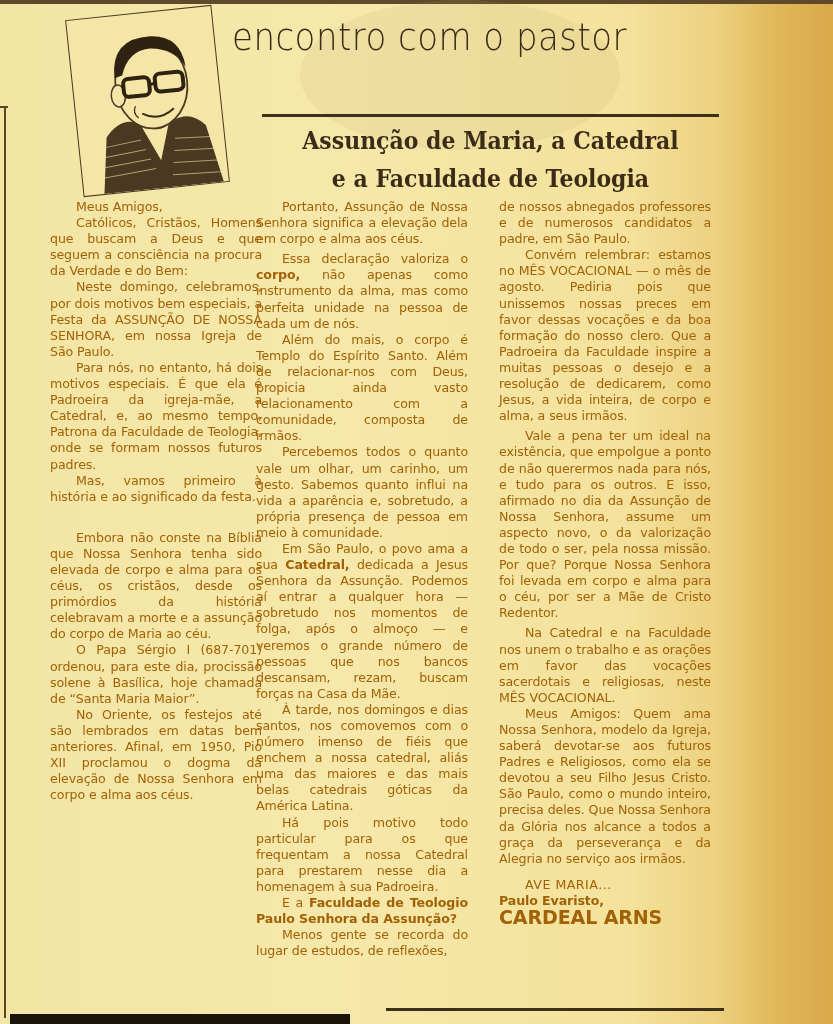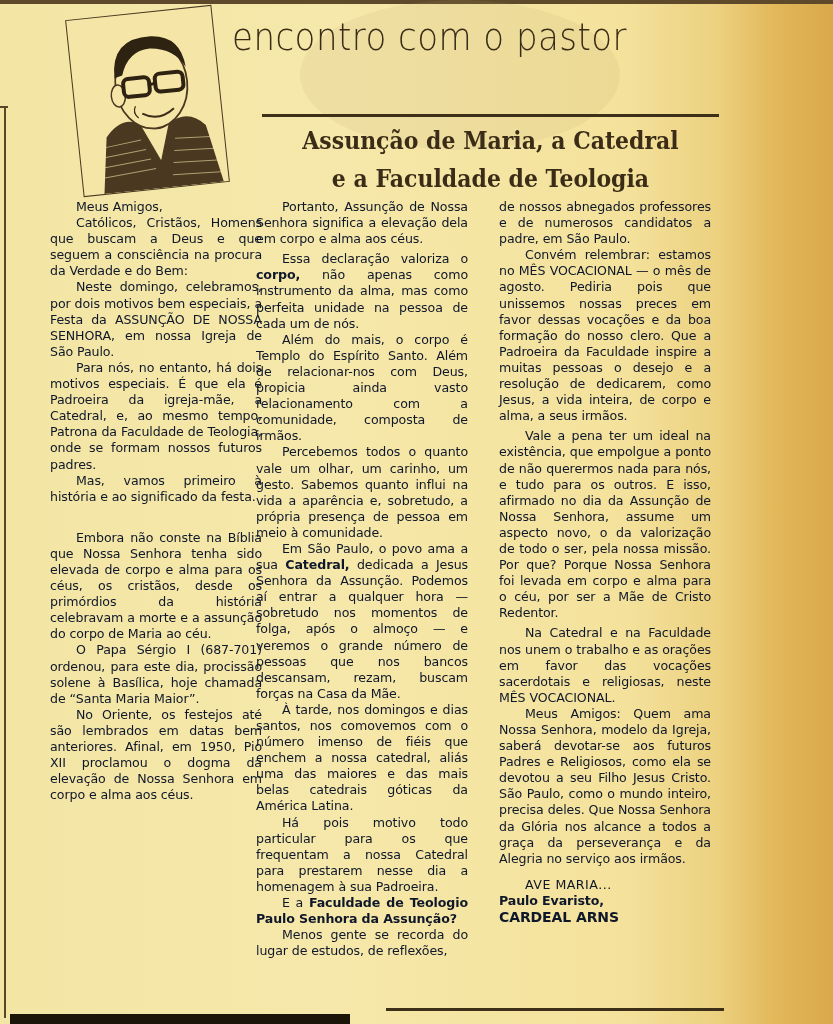--- a/index.html
+++ b/index.html
@@ -24,21 +24,21 @@
   }
   .hrule-top { position: absolute; left: 262px; top: 114px; width: 457px; height: 3px; background: #3e2f19; }
   .headline {
     position: absolute; left: 262px; top: 122px; width: 457px; text-align: center;
     font-family: "DejaVu Serif", serif; font-weight: bold; font-size: 25px; line-height: 38px;
     color: #3b2c17; transform: scaleX(0.88); transform-origin: center;
   }
   .col {
     position: absolute; top: 199px; width: 212px;
     font-family: "DejaVu Sans", sans-serif; font-size: 12.6px; line-height: 16.1px;
-    color: #0f172a; text-align: justify; letter-spacing: -0.1px;
+    color: #a16207; text-align: justify; letter-spacing: -0.1px;
   }
   .col p { margin: 0; text-indent: 26px; }
   .col p.noindent { text-indent: 0; }
   .col b { font-weight: bold; }
   .col1 { left: 50px; }
   .col2 { left: 256px; }
   .col3 { left: 499px; }
   .sig { text-align: left; font-weight: bold; }
   .ave { text-indent: 26px; margin-top: 10px !important; letter-spacing: 0.5px; }
   .hrule-bottom { position: absolute; left: 386px; top: 1008px; width: 338px; height: 3px; background: #3e2f19; }
@@ -121,17 +121,17 @@
 </div>
 
 <div class="col col3">
   <p class="noindent">de nossos abnegados professores e de numerosos candidatos a padre, em São Paulo.</p>
   <p>Convém relembrar: estamos no MÊS VOCACIONAL — o mês de agosto. Pediria pois que unissemos nossas preces em favor dessas vocações e da boa formação do nosso clero. Que a Padroeira da Faculdade inspire a muitas pessoas o desejo e a resolução de dedicarem, como Jesus, a vida inteira, de corpo e alma, a seus irmãos.</p>
   <p style="margin-top:4px">Vale a pena ter um ideal na existência, que empolgue a ponto de não querermos nada para nós, e tudo para os outros. E isso, afirmado no dia da Assunção de Nossa Senhora, assume um aspecto novo, o da valorização de todo o ser, pela nossa missão. Por que? Porque Nossa Senhora foi levada em corpo e alma para o céu, por ser a Mãe de Cristo Redentor.</p>
   <p style="margin-top:4px">Na Catedral e na Faculdade nos unem o trabalho e as orações em favor das vocações sacerdotais e religiosas, neste MÊS VOCACIONAL.</p>
   <p>Meus Amigos: Quem ama Nossa Senhora, modelo da Igreja, saberá devotar-se aos futuros Padres e Religiosos, como ela se devotou a seu Filho Jesus Cristo. São Paulo, como o mundo inteiro, precisa deles. Que Nossa Senhora da Glória nos alcance a todos a graça da perseverança e da Alegria no serviço aos irmãos.</p>
   <p class="ave">AVE MARIA...</p>
   <div class="sig">Paulo Evaristo,</div>
-  <div class="sig" style="font-size:14px">CARDEAL ARNS</div>
+  <div class="sig" style="font-size:19px">CARDEAL ARNS</div>
 </div>
 
 <div class="hrule-bottom"></div>
 <div class="bottom-bar"></div>
 
 </body></html>

